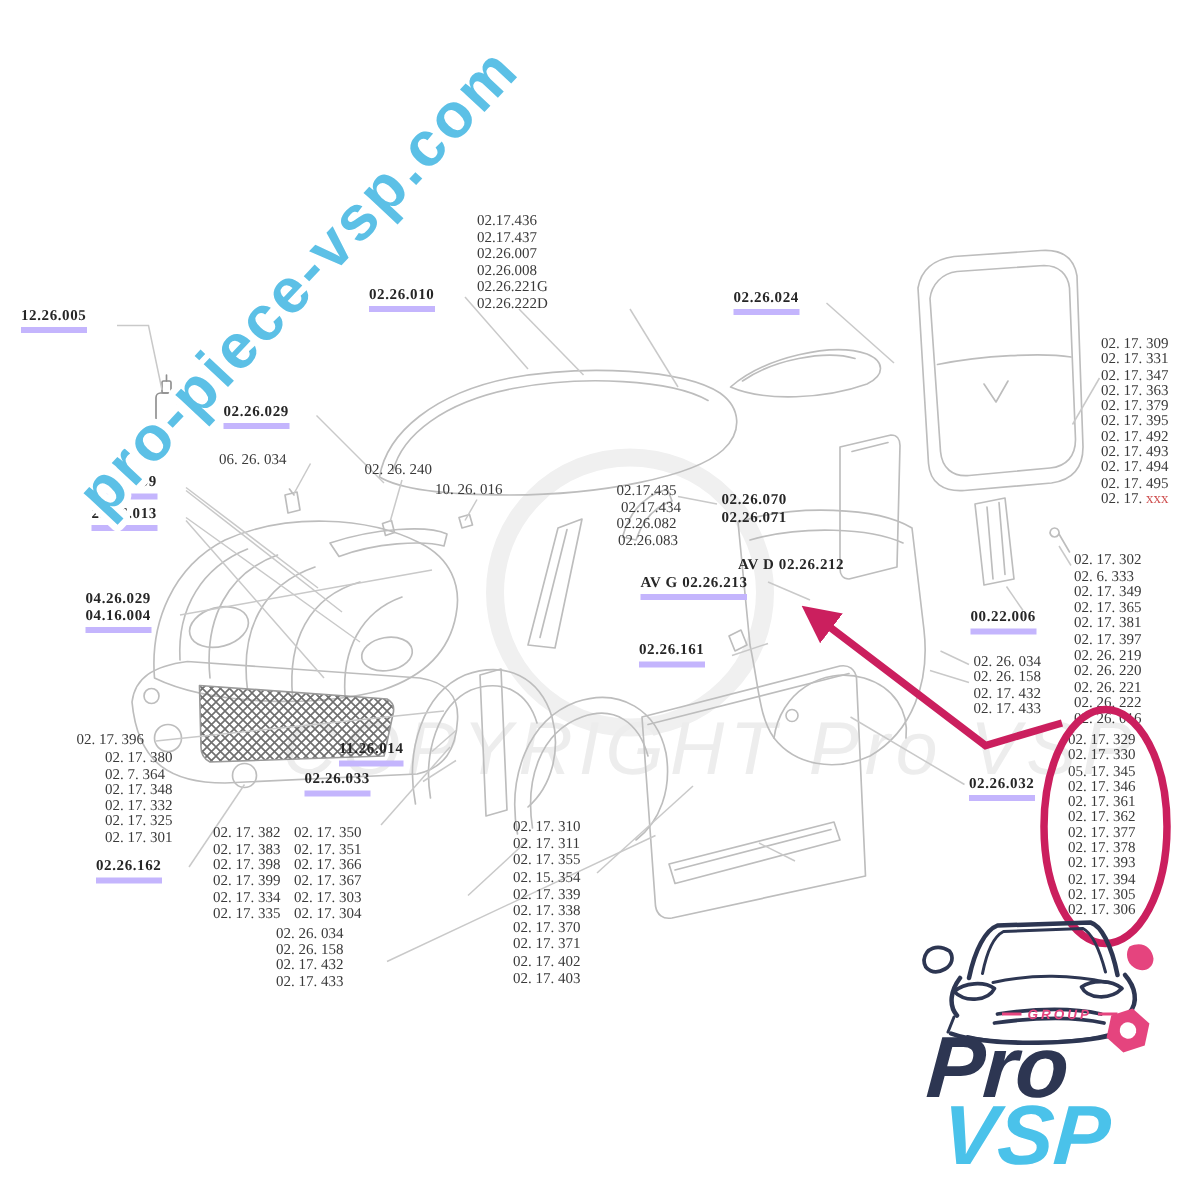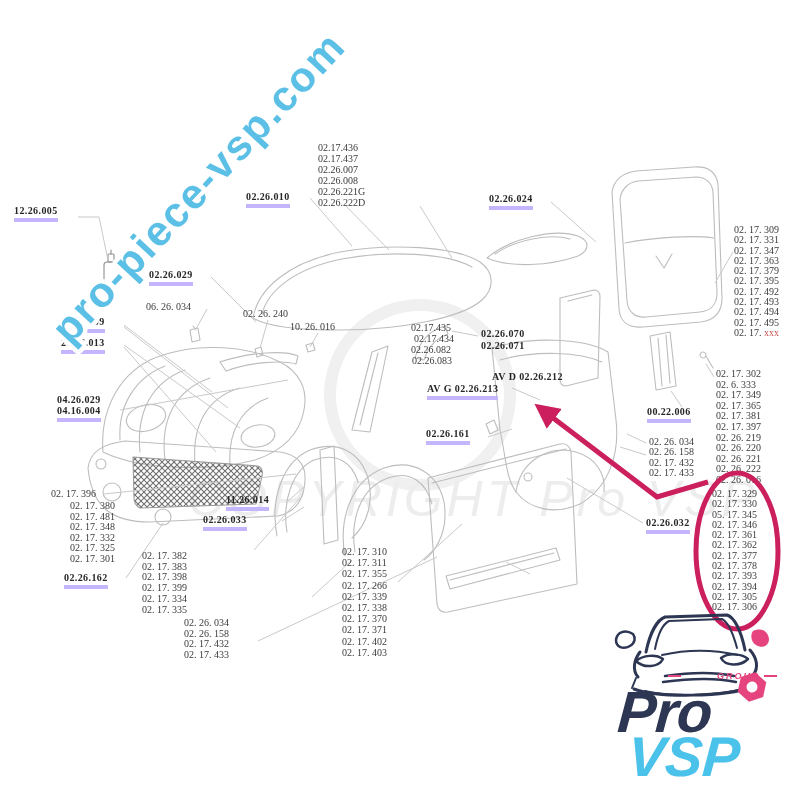--- a/index.html
+++ b/index.html
@@ -9,21 +9,21 @@
   svg.layer{position:absolute;left:0;top:0;pointer-events:none;}
   
   .plabel{position:absolute;font-size:10px;line-height:10.8px;color:#3a3a3a;white-space:pre;}
   .plabel.bold{font-weight:bold;color:#262626;letter-spacing:0.4px;}
   .plabel.ul > div{border-bottom:4px solid #c4b5fd;padding-bottom:1px;}
   
   #logo{position:absolute;left:0;top:0;width:800px;height:800px;pointer-events:none;}
   .logo-group-row{position:absolute;left:668px;top:671px;display:flex;align-items:center;gap:4px;}
   .logo-dash{width:13px;height:2px;background:var(--logo-pink);}
   .logo-group-text{font-family:"Liberation Sans",sans-serif;font-size:9px;font-weight:bold;
-        font-style:italic;letter-spacing:2px;color:var(--logo-pink);margin-left:32px;}
+        font-style:italic;letter-spacing:2px;color:var(--logo-pink);}
   .logo-pro{position:absolute;left:618px;top:678px;font-family:"Liberation Sans",sans-serif;
         font-size:58px;font-weight:bold;font-style:italic;color:var(--logo-navy);
         transform:skewX(-4deg);letter-spacing:-1px;}
   .logo-vsp{position:absolute;left:628px;top:724px;font-family:"Liberation Sans",sans-serif;
         font-size:56px;font-weight:bold;font-style:italic;color:var(--logo-blue);
         transform:skewX(-4deg);letter-spacing:0px;}
 </style>
 </head>
 <body>
 
@@ -181,27 +181,28 @@
       <div class="plabel" style="left: 712px; top: 489px; line-height: 10.3px;"><div>02. 17. 329</div><div>02. 17. 330</div><div>05. 17. 345</div><div>02. 17. 346</div><div>02. 17. 361</div><div>02. 17. 362</div><div>02. 17. 377</div><div>02. 17. 378</div><div>02. 17. 393</div><div>02. 17. 394</div><div>02. 17. 305</div><div>02. 17. 306</div></div>
       <div class="plabel" style="left: 411px; top: 322px; line-height: 11px;"><div><span>02.17.435</span></div><div style="margin-left: 3px;"><span>02.17.434</span></div><div style="margin-left: 0;"><span>02.26.082</span></div><div style="margin-left: 1px;"><span>02.26.083</span></div></div>
       <div class="plabel bold" style="left: 481px; top: 328px; line-height: 12px;"><div>02.26.070</div><div>02.26.071</div></div>
       <div class="plabel bold" style="left: 452px; top: 372px; margin-left: 40px;"><div>AV D 02.26.212</div></div>
       <div class="plabel bold ul" style="left: 427px; top: 384px;"><div>AV G 02.26.213</div></div>
       <div class="plabel bold ul" style="left: 426px; top: 429px;"><div>02.26.161</div></div>
       <div class="plabel bold ul" style="left: 646px; top: 518px;"><div>02.26.032</div></div>
       <div class="plabel bold" style="left: 57px; top: 395px;"><div>04.26.029</div></div>
       <div class="plabel bold ul" style="left: 57px; top: 406px;"><div>04.16.004</div></div>
       <div class="plabel" style="left: 51px; top: 489px;"><div>02. 17. 396</div></div>
-      <div class="plabel" style="left: 70px; top: 501px; line-height: 10.6px;"><div>02. 17. 380</div><div>02. 17. 481</div><div>02. 17. 348</div><div>02. 17. 332</div><div>02. 17. 325</div><div>02. 17. 301</div></div>
+      <div class="plabel" style="left: 70px; top: 501px; line-height: 10.6px;"><div>02. 17. 380</div><div>02. 7. 364</div><div>02. 17. 348</div><div>02. 17. 332</div><div>02. 17. 325</div><div>02. 17. 301</div></div>
       <div class="plabel bold ul" style="left: 64px; top: 573px;"><div>02.26.162</div></div>
       <div class="plabel bold ul" style="left: 226px; top: 495px;"><div>11.26.014</div></div>
       <div class="plabel bold ul" style="left: 203px; top: 515px;"><div>02.26.033</div></div>
       <div class="plabel" style="left: 142px; top: 551px; line-height: 10.7px;"><div>02. 17. 382</div><div>02. 17. 383</div><div>02. 17. 398</div><div>02. 17. 399</div><div>02. 17. 334</div><div>02. 17. 335</div></div>
+      <div class="plabel" style="left: 196px; top: 551px; line-height: 10.7px;"><div>02. 17. 350</div><div>02. 17. 351</div><div>02. 17. 366</div><div>02. 17. 367</div><div>02. 17. 303</div><div>02. 17. 304</div></div>
       <div class="plabel" style="left: 184px; top: 618px; line-height: 10.7px;"><div>02. 26. 034</div><div>02. 26. 158</div><div>02. 17. 432</div><div>02. 17. 433</div></div>
-      <div class="plabel" style="left: 342px; top: 546px; line-height: 11.2px;"><div>02. 17. 310</div><div>02. 17. 311</div><div>02. 17. 355</div><div>02. 17. 266</div><div>02. 17. 339</div><div>02. 17. 338</div><div>02. 17. 370</div><div>02. 17. 371</div><div>02. 17. 402</div><div>02. 17. 403</div></div>
+      <div class="plabel" style="left: 342px; top: 546px; line-height: 11.2px;"><div>02. 17. 310</div><div>02. 17. 311</div><div>02. 17. 355</div><div>02. 15. 354</div><div>02. 17. 339</div><div>02. 17. 338</div><div>02. 17. 370</div><div>02. 17. 371</div><div>02. 17. 402</div><div>02. 17. 403</div></div>
     </div>
 
   <svg class="layer" width="800" height="800">
     <g>
       <path d="M708,482 L657,497 L540,408" stroke="#cb1f5e" stroke-width="5" fill="none" marker-end="url(#arrh2)"></path>
       <ellipse cx="737" cy="551" rx="41" ry="78" stroke="#cb1f5e" stroke-width="5" fill="none"></ellipse>
     </g>
     <defs>
       <marker id="arrh2" markerWidth="5" markerHeight="5" refX="3.6" refY="2.5" orient="auto">
         <path d="M0,0 L5,2.5 L0,5 Z" fill="#cb1f5e"></path>

